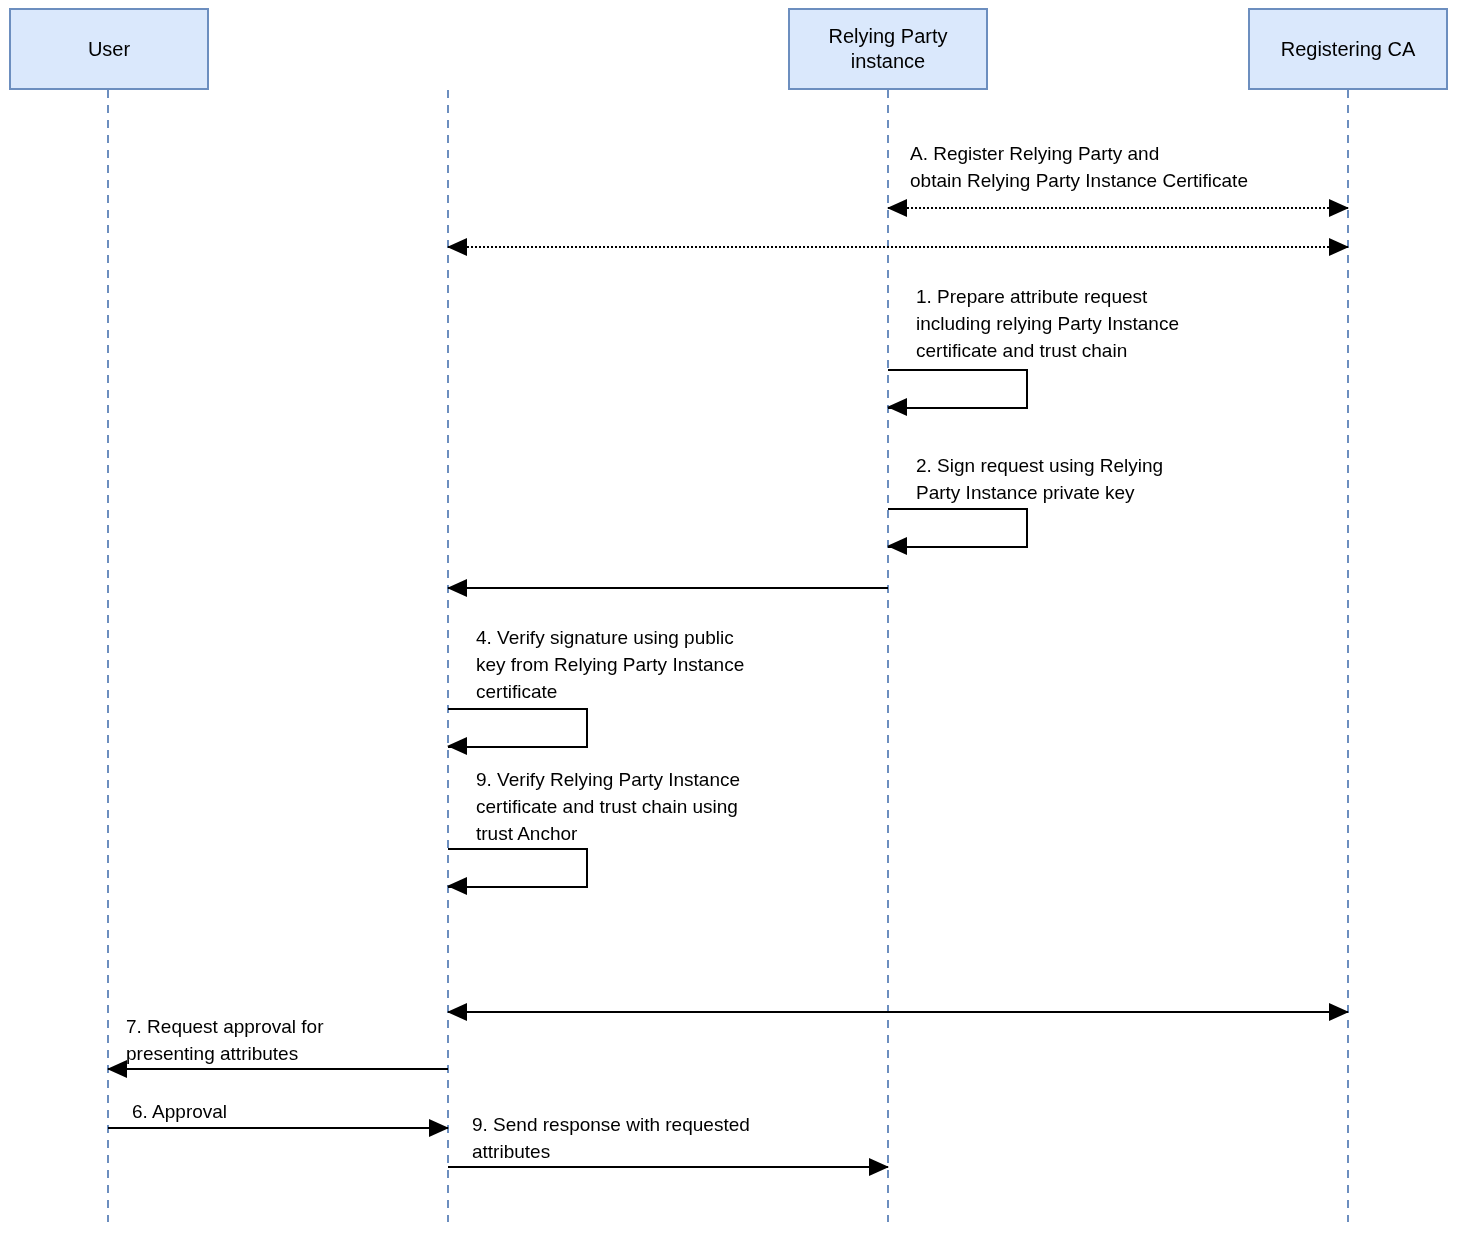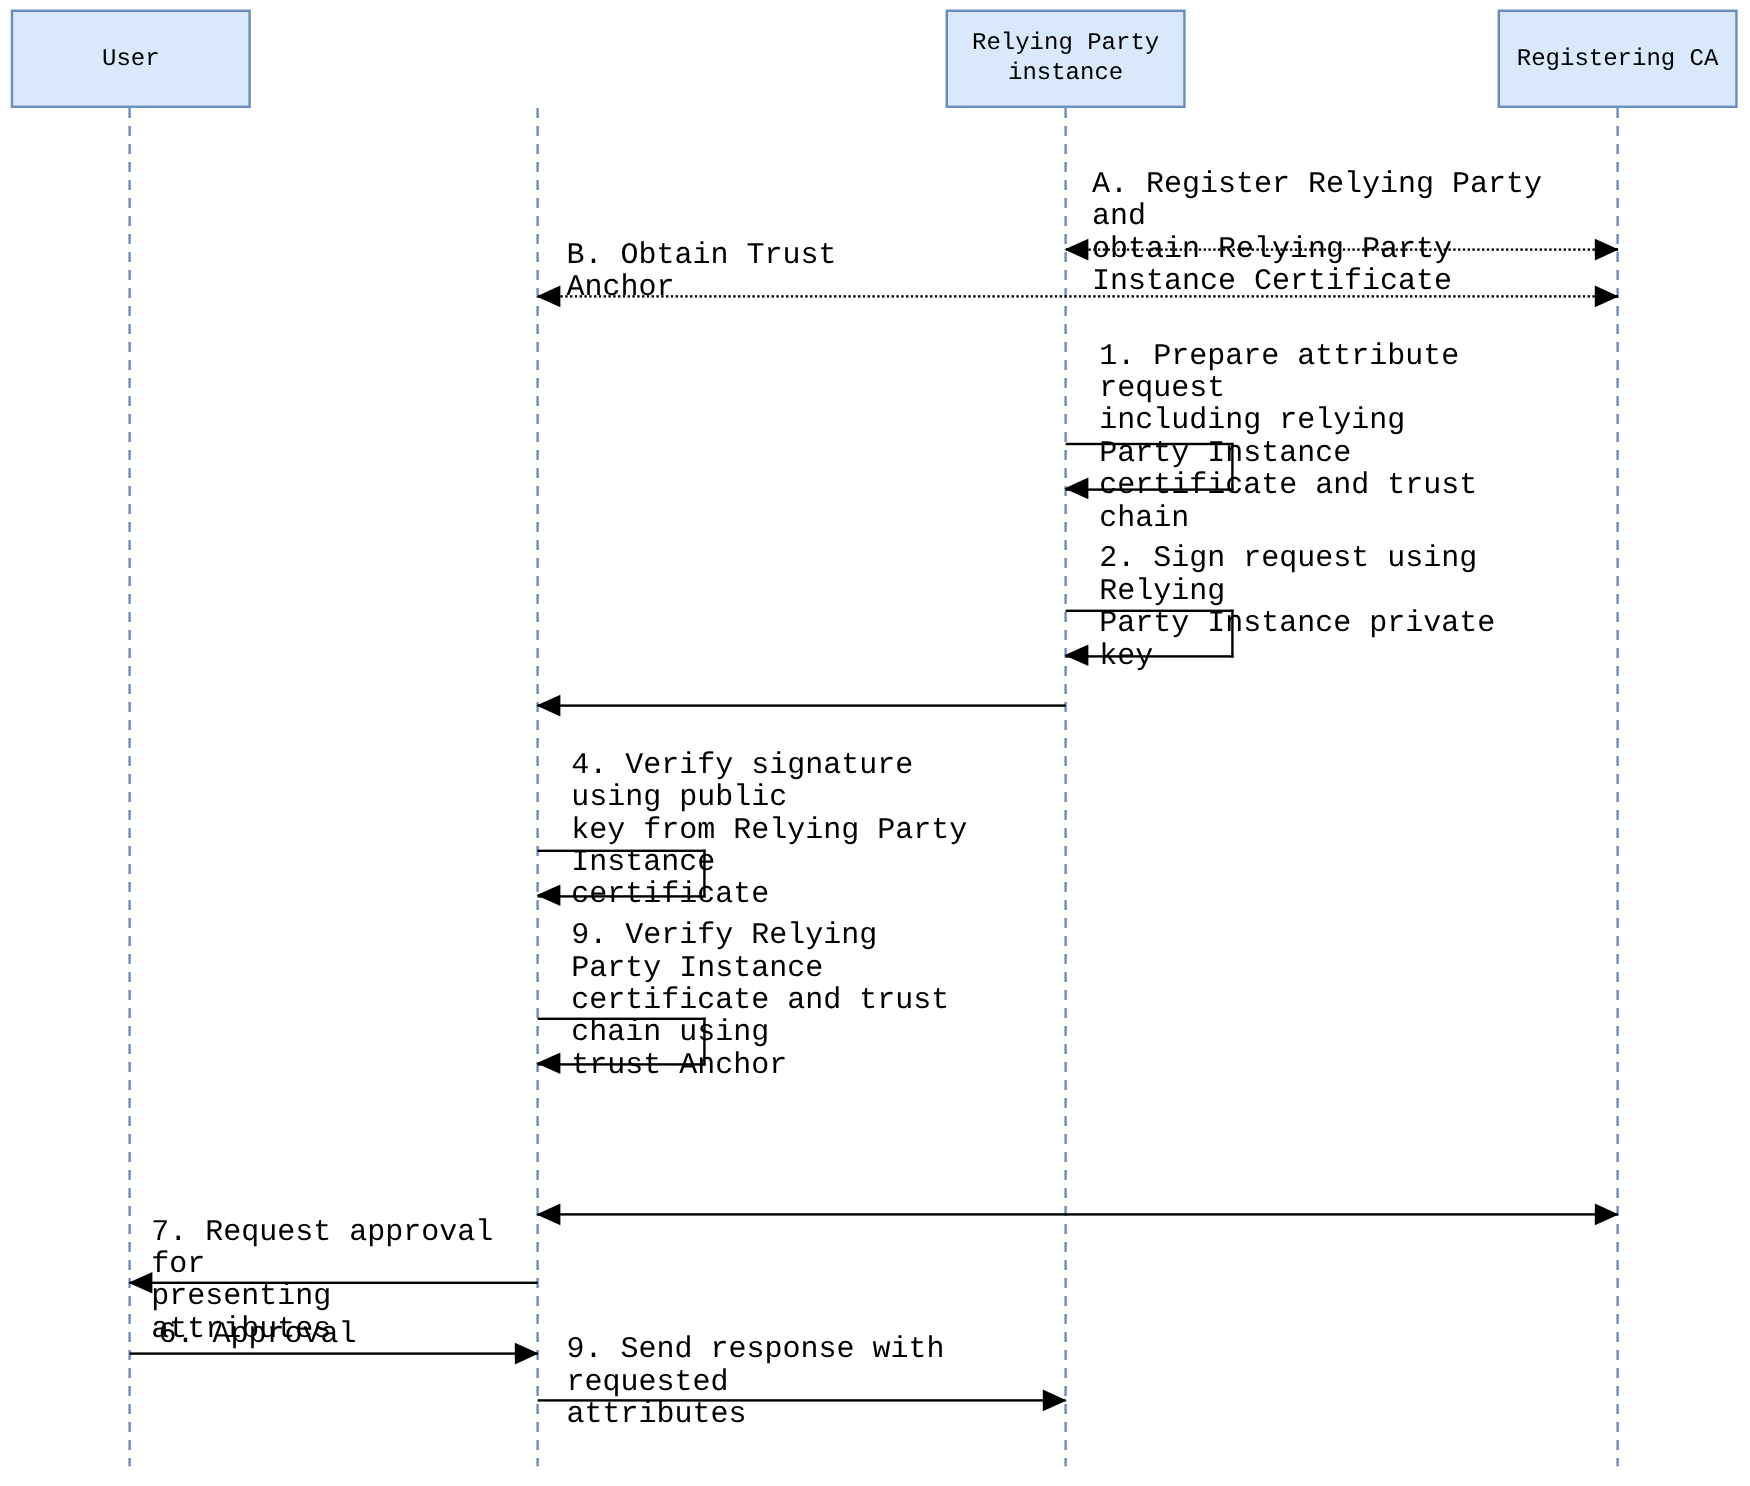--- a/index.html
+++ b/index.html
@@ -1,32 +1,32 @@
 <!DOCTYPE html>
 <html><head>
 <meta charset="utf-8">
 <style>
   html,body { margin:0; padding:0; background:#ffffff; }
   #canvas {
     position:relative; width:1458px; height:1238px;
-    font-family:Liberation Mono, monospace;
+    font-family:Liberation Sans, sans-serif;
     color:#000; overflow:hidden; background:#ffffff;
   }
   .actor {
     position:absolute; top:8px; width:200px; height:82px;
     background:#dae8fc; border:2px solid #6c8ebf; box-sizing:border-box;
     display:flex; align-items:center; justify-content:center;
     font-size:20px; text-align:center; white-space:pre-line; line-height:25px;
   }
   .lifeline {
     position:absolute; top:90px; width:2px; height:1132px;
     background:repeating-linear-gradient(180deg,#6c8ebf 0 8px,transparent 8px 15px);
   }
   .msg-label {
-    position:absolute; font-size:25px; line-height:27px; white-space:pre-line;
+    position:absolute; font-size:19px; line-height:27px; white-space:pre-line;
   }
   .arrow { position:absolute; height:0; }
   .arrow .line-solid { height:2px; background:#000; }
   .arrow .line-dotted { height:0; border-top:2px dotted #000; }
   .head { position:absolute; width:0; height:0; }
   .head-l { left:-1px; top:-8px; border:9px solid transparent; border-left:0; border-right:20px solid #000; }
   .head-r { right:-1px; top:-8px; border:9px solid transparent; border-right:0; border-left:20px solid #000; }
   .self-loop { position:absolute; width:140px; height:40px; }
   .self-loop .loop-box {
     width:100%; height:100%; box-sizing:border-box;
@@ -50,21 +50,20 @@
   <div class="lifeline" style="left:1347px"></div>
 
   <div class="msg-label" style="left:910px; top:140px; width:410px">A. Register Relying Party and
 obtain Relying Party Instance Certificate</div>
   <div class="arrow" style="left:888px; top:207px; width:460px">
     <div class="line-dotted"></div>
     <div class="head head-l"></div>
     <div class="head head-r"></div>
   </div>
 
-  <div class="msg-label" style="left:472px; top:199px; width:320px">B. Obtain Trust Anchor</div>
   <div class="arrow" style="left:448px; top:246px; width:900px">
     <div class="line-dotted"></div>
     <div class="head head-l"></div>
     <div class="head head-r"></div>
   </div>
 
   <div class="msg-label" style="left:916px; top:283px; width:340px">1. Prepare attribute request
 including relying Party Instance
 certificate and trust chain</div>
   <div class="self-loop" style="left:888px; top:369px">

